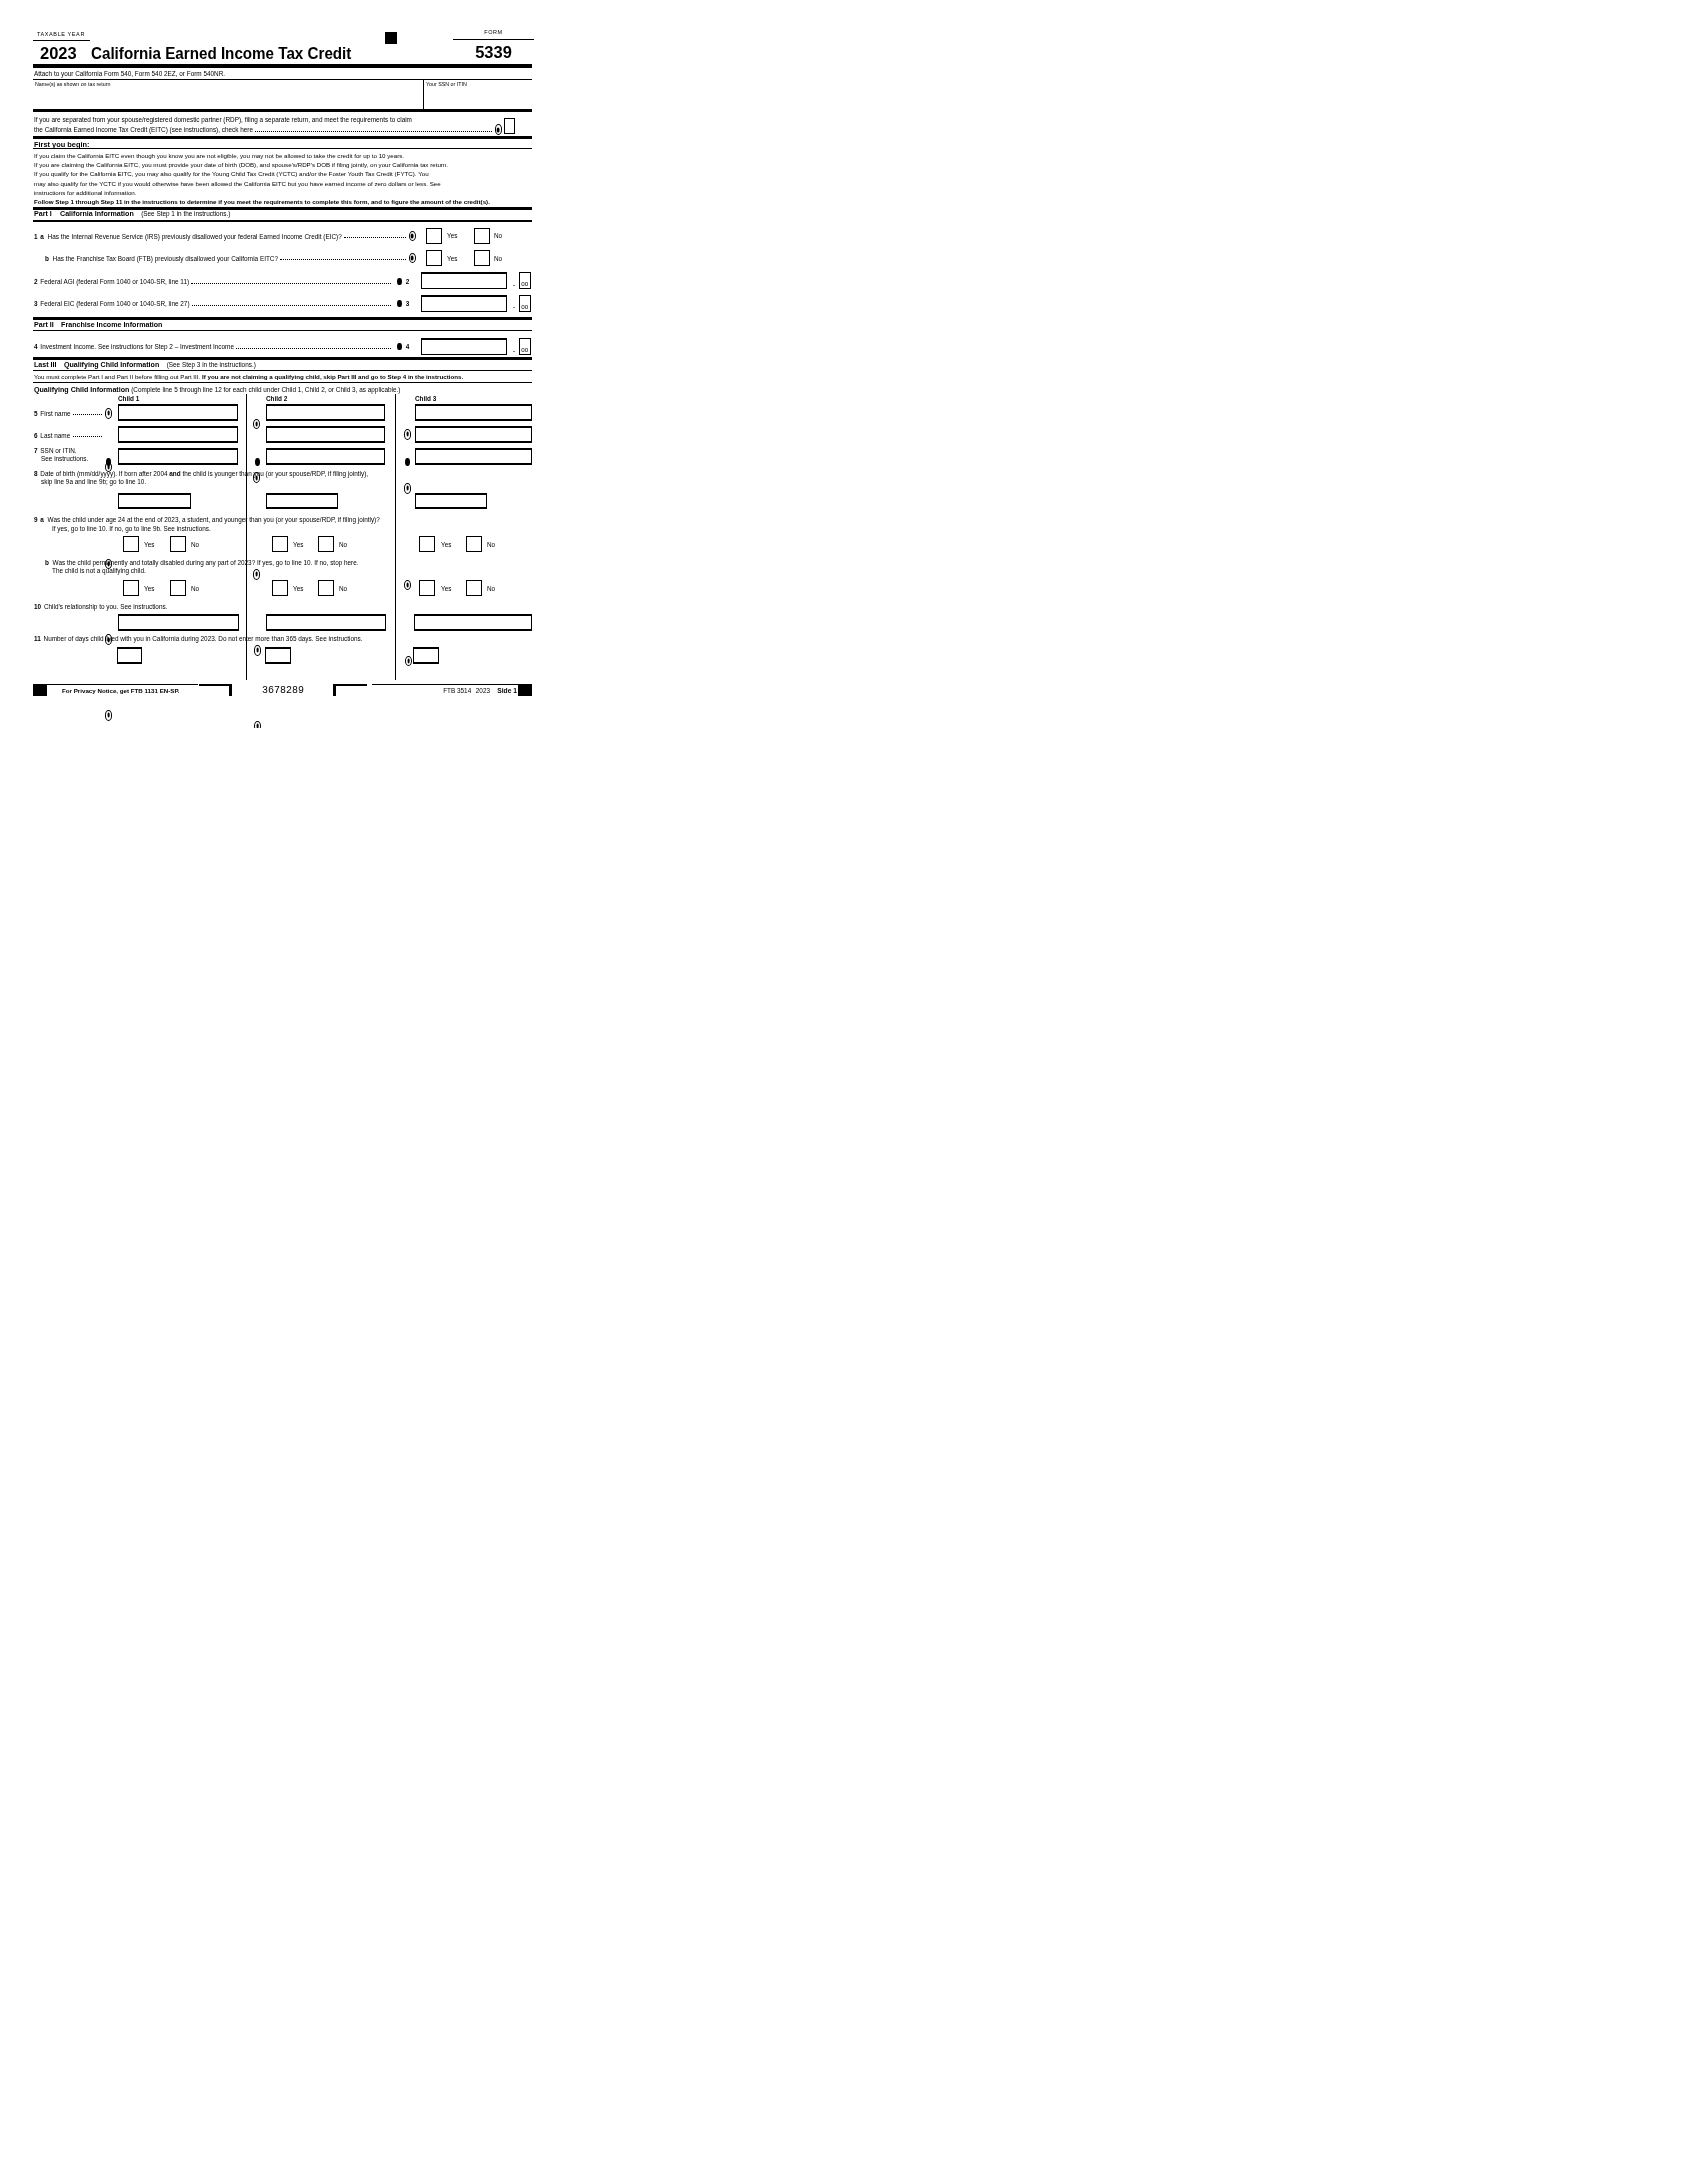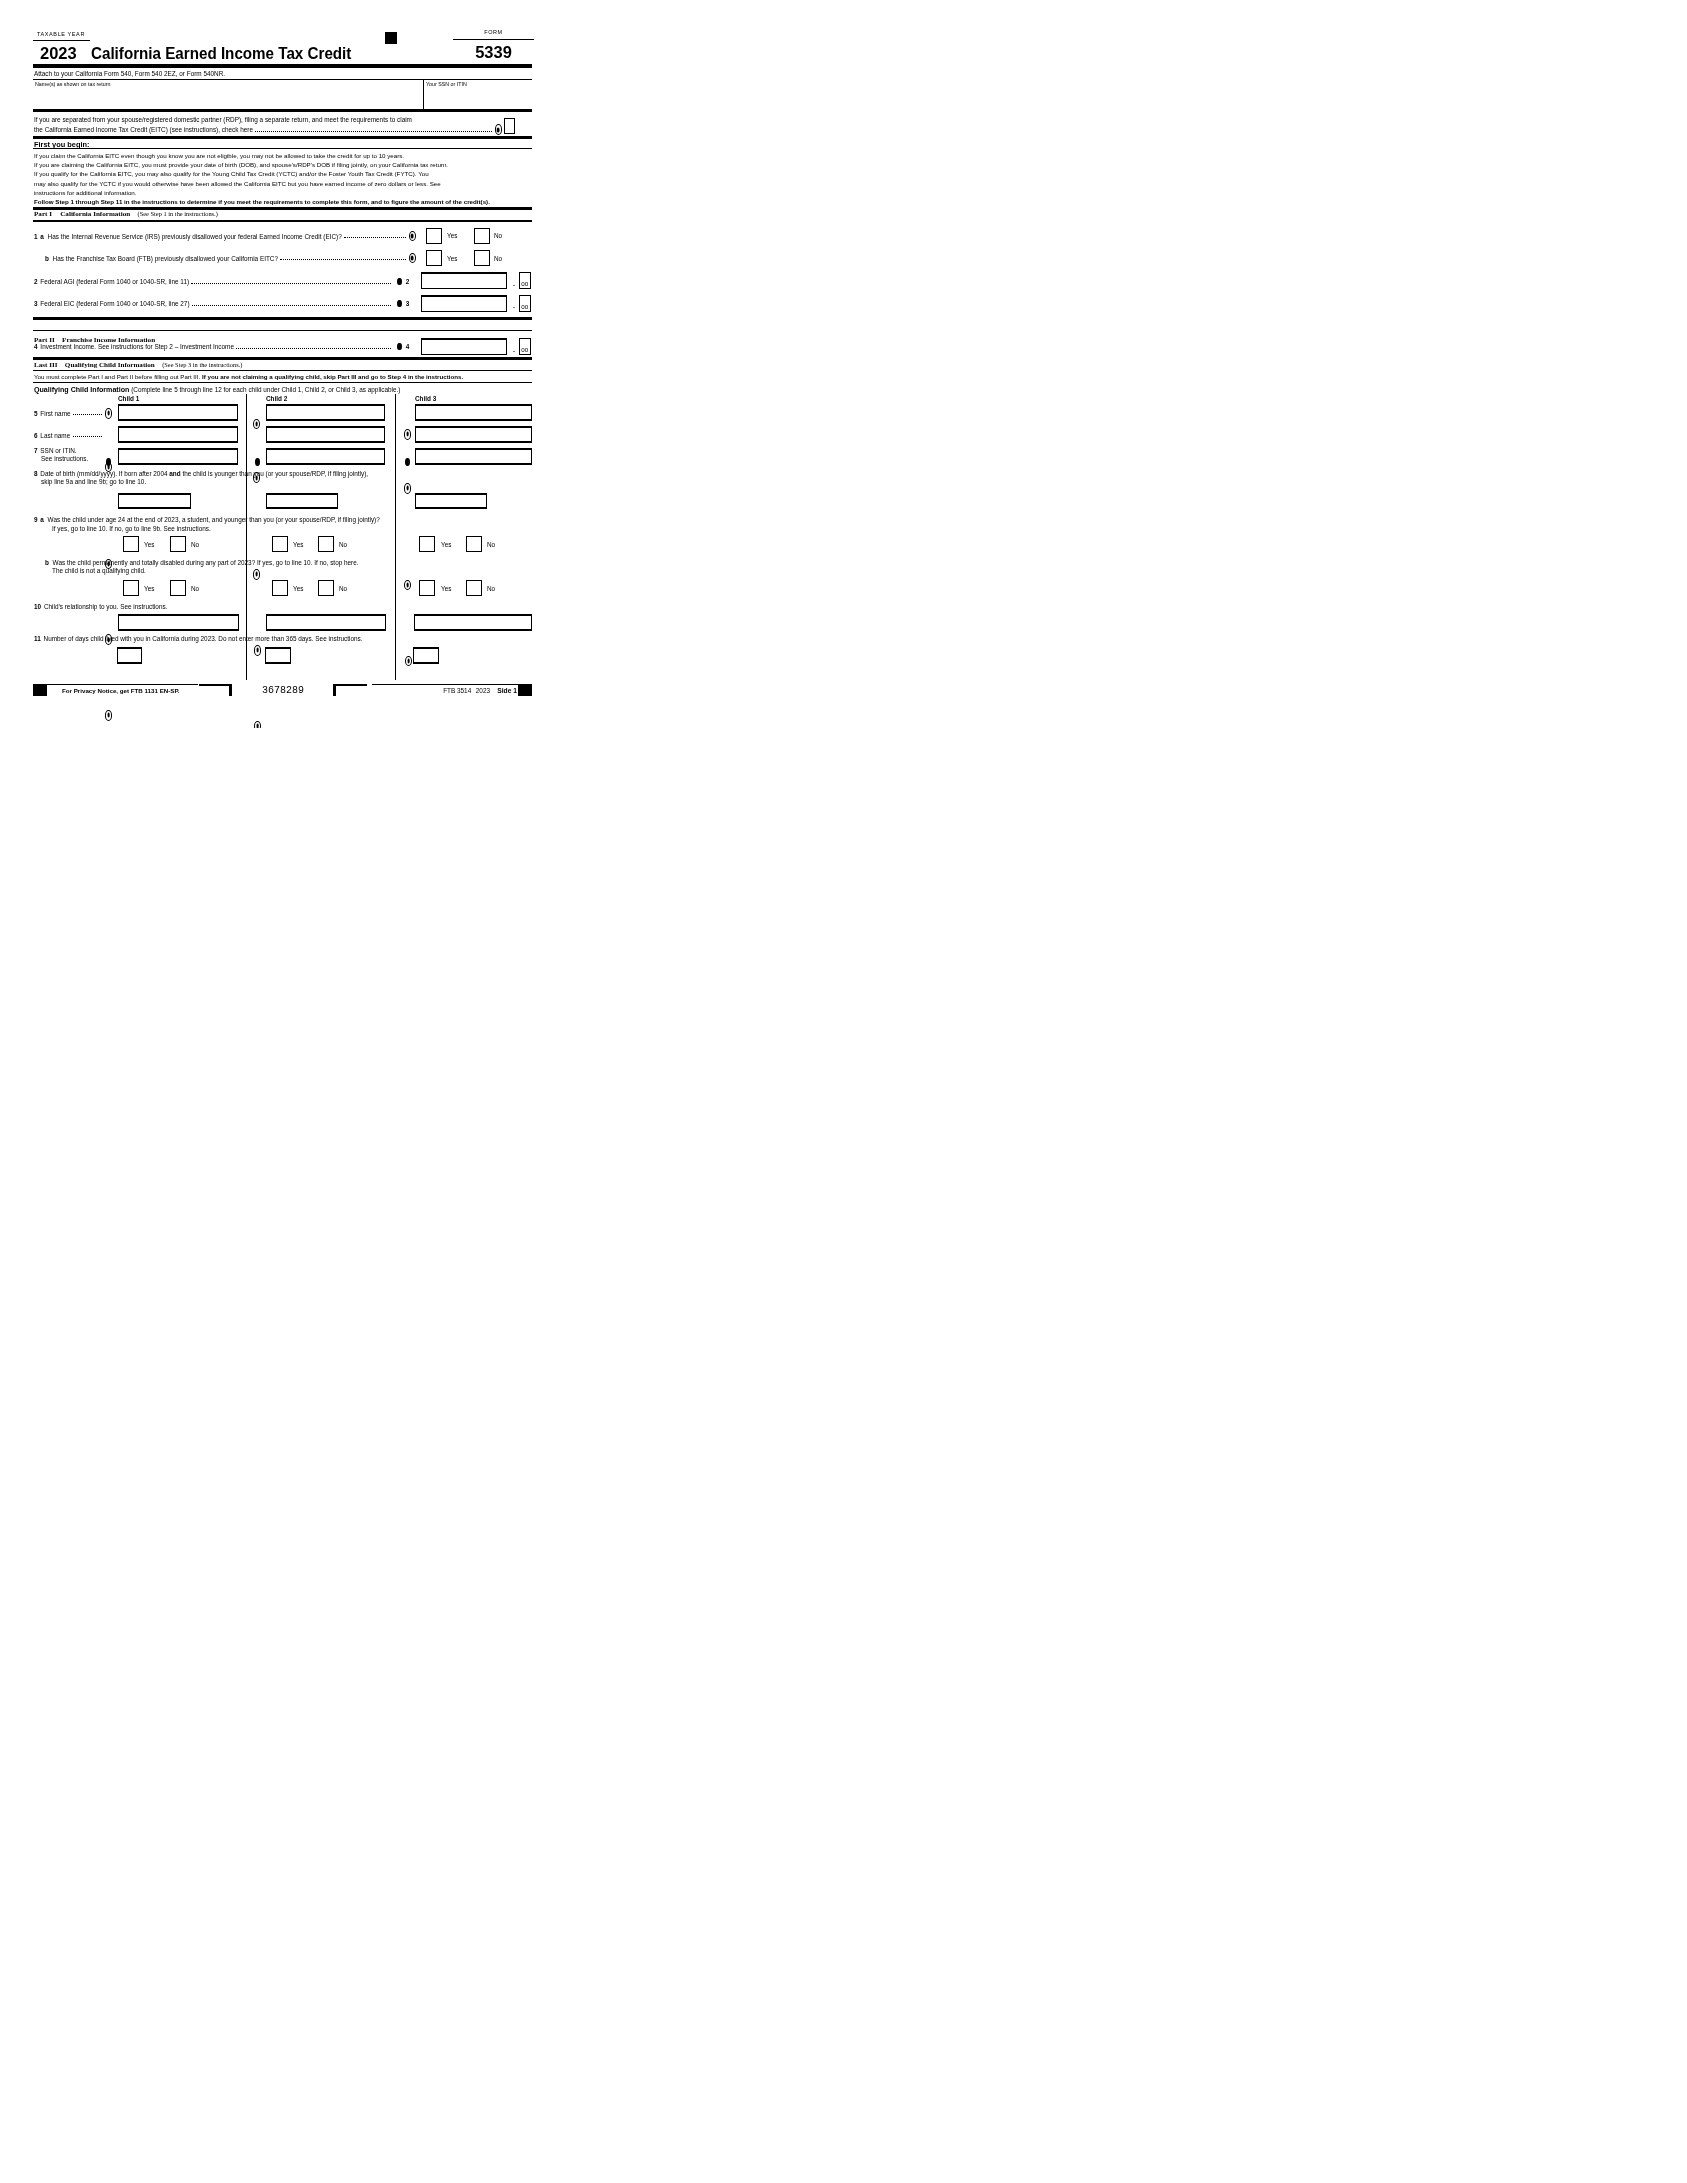--- a/index.html
+++ b/index.html
@@ -3,21 +3,21 @@
 <meta charset="utf-8">
 <style>
   html,body{margin:0;padding:0;background:#fff;}
   #page{position:relative;width:562px;height:728px;background:#fff;
         font-family:"Liberation Sans","DejaVu Sans",sans-serif;color:#000;overflow:hidden;}
   .abs{position:absolute;}
   .b{font-weight:bold;}
   .nowrap{white-space:nowrap;}
   .rule{position:absolute;background:#000;}
   .row{display:flex;align-items:center;}
-  .base{display:flex;align-items:baseline;font-family:Liberation Serif, serif;}
+  .base{display:flex;align-items:baseline;}
   
   .fbox{position:absolute;background:#fff;border:0.7px solid #000;border-top-width:2.3px;border-bottom-width:2.3px;box-sizing:border-box;}
   .amount{border-top-width:2.3px;border-bottom-width:0.9px;}
   .cents{border-width:0.9px;border-top-width:1.4px;display:flex;align-items:flex-end;justify-content:center;font-size:6.2px;padding-bottom:0.9px;}
   .cb{position:absolute;background:#fff;border:0.7px solid #000;border-top-width:1.8px;border-bottom-width:1.8px;box-sizing:border-box;}
   
   .bt{width:7.4px;height:10.6px;border:1.1px solid #000;border-radius:50%;position:relative;flex:0 0 auto;box-sizing:border-box;}
   .bt::after{content:"";position:absolute;left:50%;top:50%;transform:translate(-50%,-50%);width:2.8px;height:5px;background:#000;border-radius:50%;}
   .bd{width:4.6px;height:7.8px;background:#000;border-radius:50%;flex:0 0 auto;}
   .dots{flex:1 1 auto;border-bottom:1.1px dotted #000;height:5px;margin:0 2.3px 1.4px 2.3px;min-width:3.7px;}
@@ -132,21 +132,21 @@
   </div>
   <div class="abs row" style="left:397px;top:298px;height:11px;">
     <span class="bd"></span>
     <span class="fs14 b" style="margin-left:4.1px;">3</span>
   </div>
   <div class="fbox amount" style="left:421px;top:295px;width:86px;height:17px;"></div>
   <div class="abs fs16 b" style="left:513px;top:301px;">.</div>
   <div class="fbox cents" style="left:519px;top:295px;width:11.5px;height:17px;">00</div>
 
   <div class="rule" style="left:33px;top:317px;width:499px;height:2.8px;"></div>
-  <div class="abs base" style="left:34px;top:336px;">
+  <div class="abs base" style="left:34px;top:321px;">
     <span class="fs155 b">Part II</span>
     <span class="fs155 b" style="margin-left:7.4px;">Franchise Income Information</span>
   </div>
   <div class="rule" style="left:33px;top:330px;width:499px;height:0.9px;"></div>
 
   <div class="abs row" style="left:34px;top:341px;width:359px;height:11px;">
     <span class="fs14 num">4</span>
     <span class="fs14 nowrap">Investment Income. See instructions for Step 2 – Investment Income</span>
     <span class="dots"></span>
   </div>

